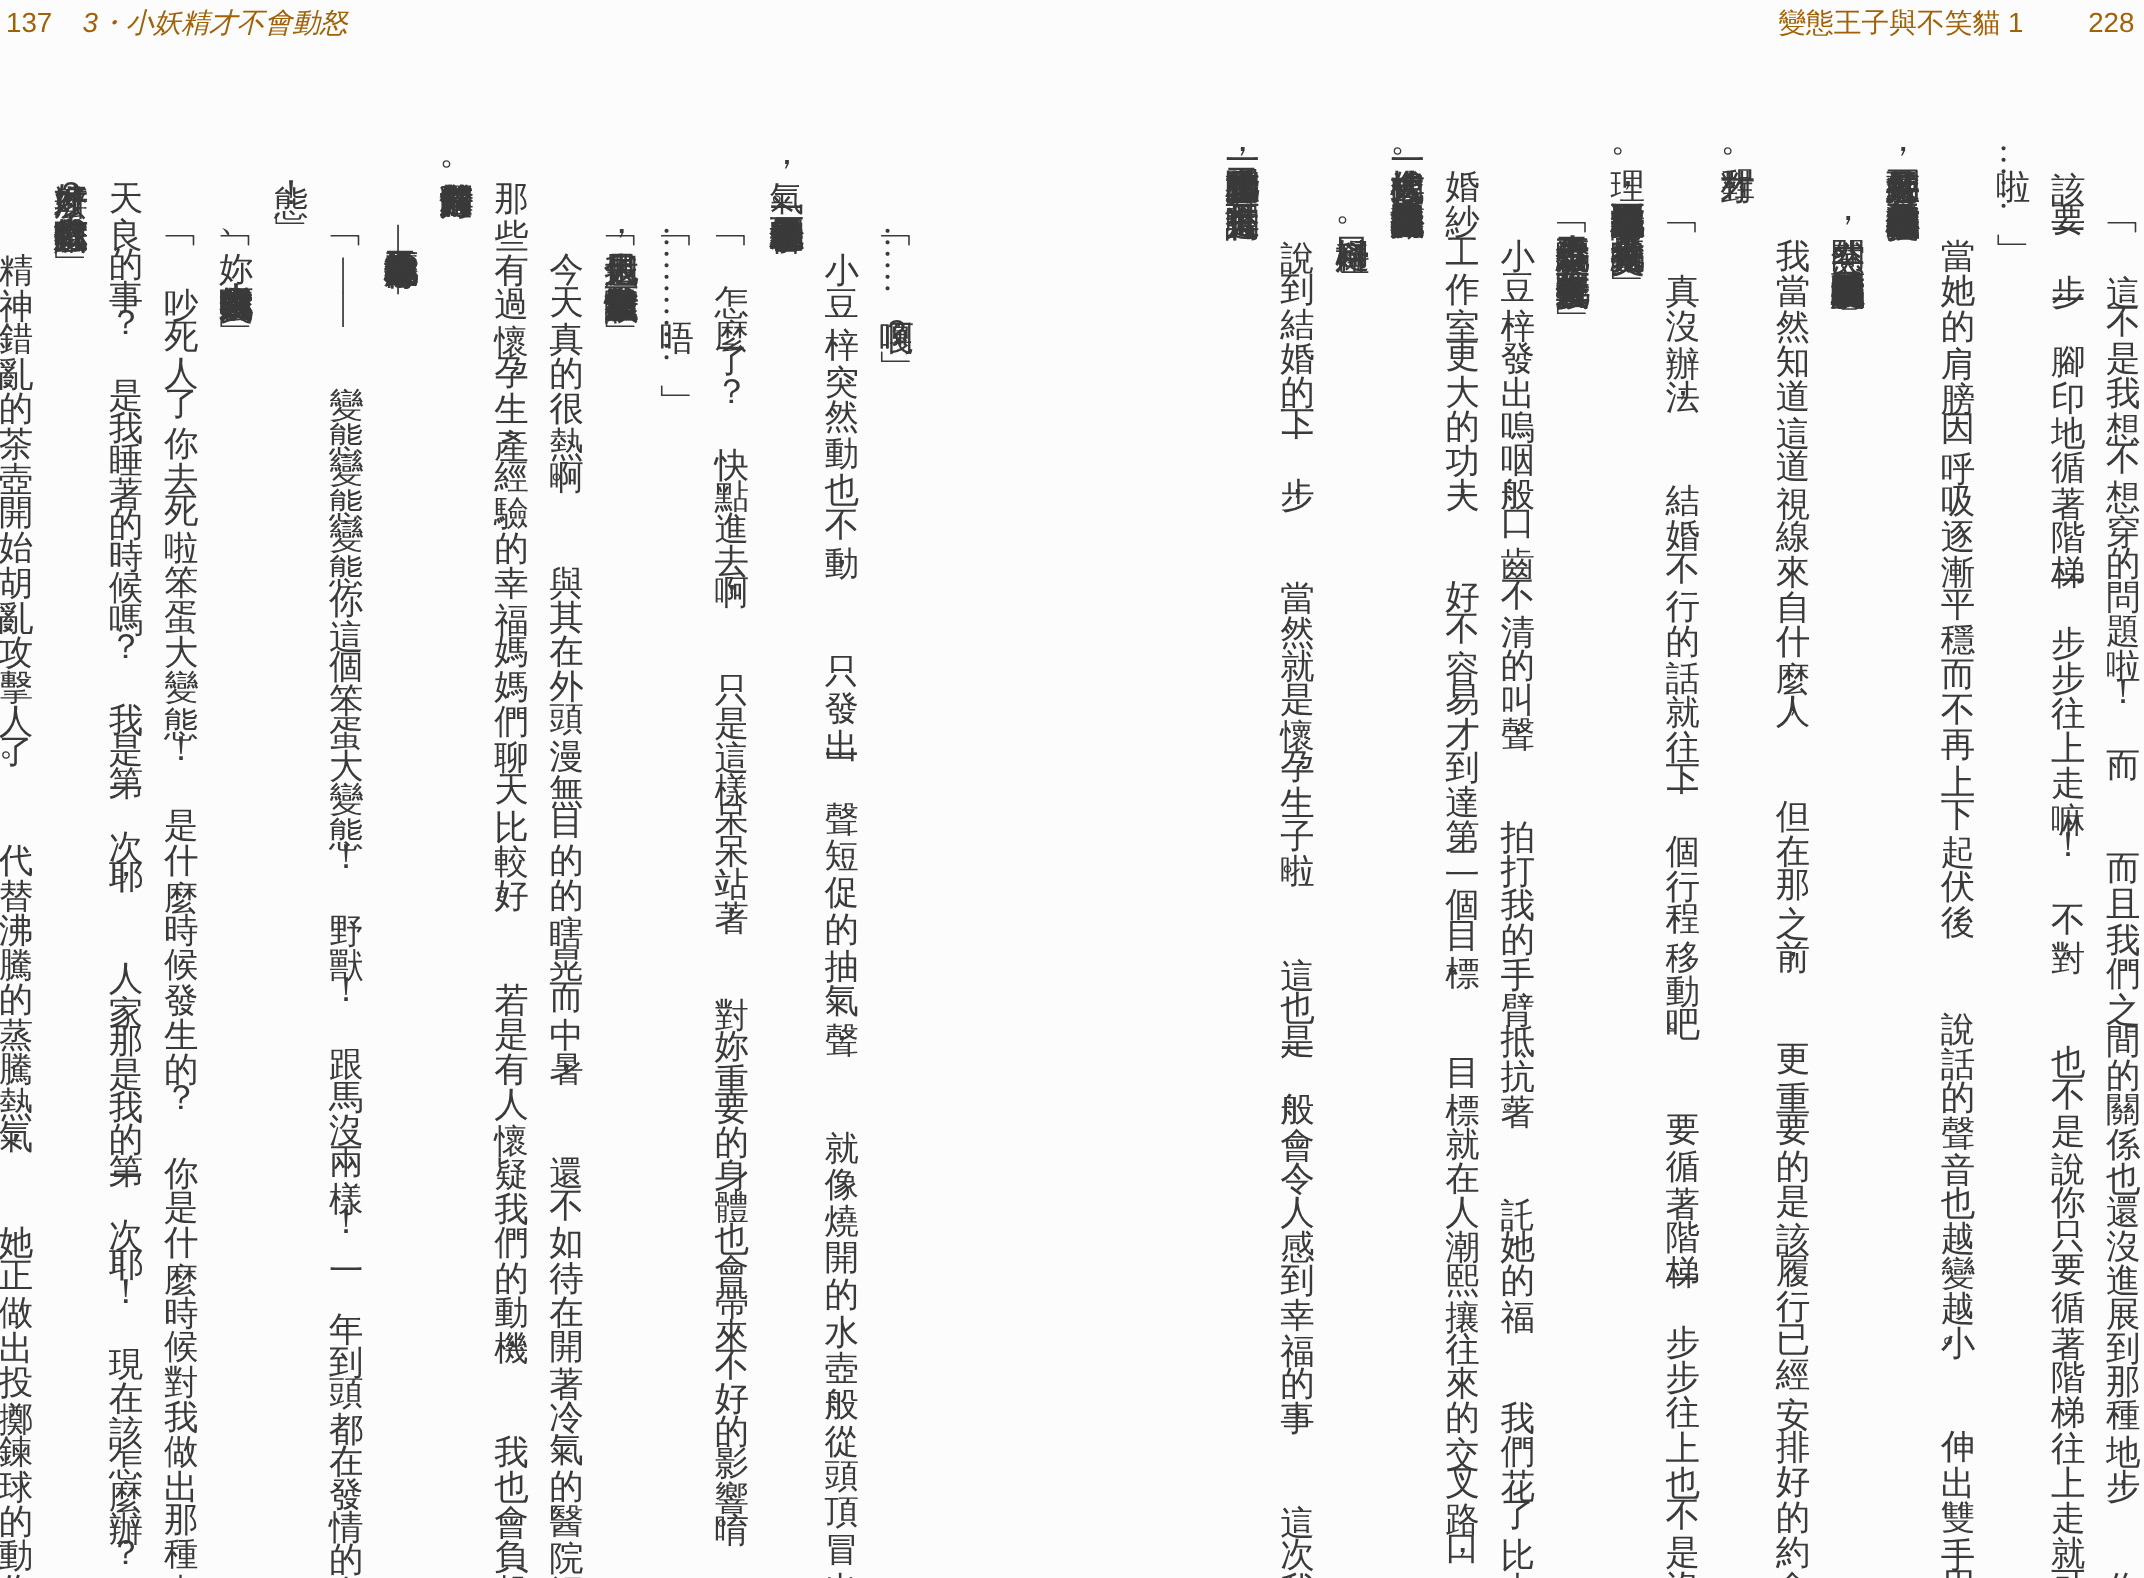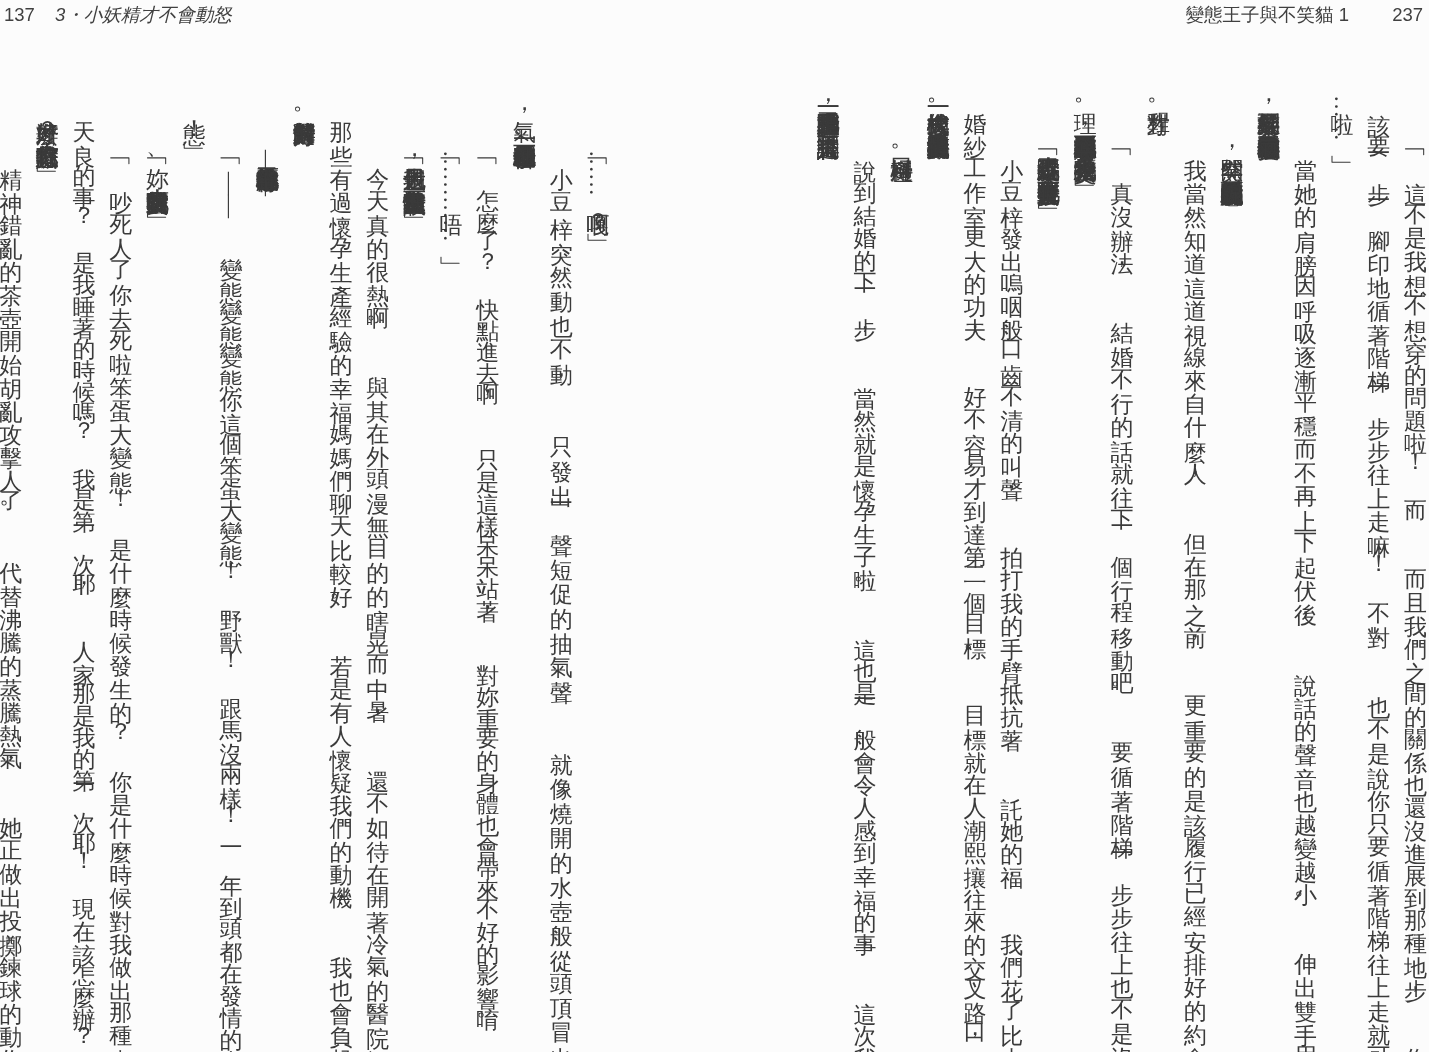--- a/index.html
+++ b/index.html
@@ -11,21 +11,21 @@
     height: 1052px;
     overflow: hidden;
     position: relative;
     background: #fcfcfc;
   }
   .running-head {
     position: absolute;
     top: 2px;
     height: 26px;
     line-height: 26px;
-    color: #404040;
+    color: #a16207;
     font-family: "Liberation Sans", "DejaVu Sans", sans-serif;
     font-size: 18.5px;
     white-space: nowrap;
   }
   #head-left-num { left: 4px; }
   #head-left-chapter { left: 55px; font-style: italic; }
   #head-right-title { right: 80px; }
   #head-right-num { right: 6px; }
 
   .vpage {
@@ -54,21 +54,21 @@
   .ln.ind { text-indent: 2em; }
   .ln.full { text-align: justify; text-align-last: justify; }
   .ln.tight { letter-spacing: -0.4px; }
 </style>
 </head>
 <body>
 
 <div class="running-head num" id="head-left-num">137</div>
 <div class="running-head" id="head-left-chapter">3・小妖精才不會動怒</div>
 <div class="running-head" id="head-right-title">變態王子與不笑貓 1</div>
-<div class="running-head num" id="head-right-num">237</div>
+<div class="running-head num" id="head-right-num">228</div>
 
 <div class="vpage" id="page-right">
   <div class="ln ind full">「這不是我想不想穿的問題啦！而、而且我們之間的關係也還沒進展到那種地步，你應</div>
   <div class="ln full">該要一步一腳印地循著階梯一步步往上走嘛！不對，也不是說你只要循著階梯往上走就可以</div>
   <div class="ln">啦……」</div>
   <div class="ln ind full">當她的肩膀因呼吸逐漸平穩而不再上下起伏後，說話的聲音也越變越小。伸出雙手用力</div>
   <div class="ln">揉著紅到發燙的耳朵，接著又做出像是在冷卻燙傷的動作般不停往掌心裡吹氣。</div>
   <div class="ln ind">突然間，我感受到馬路的另一頭射來了帶有監視意味的險峻視線。</div>
   <div class="ln ind full">我當然知道這道視線來自什麼人，但在那之前，更重要的是該履行已經安排好的約會行</div>
   <div class="ln">程才對。</div>

